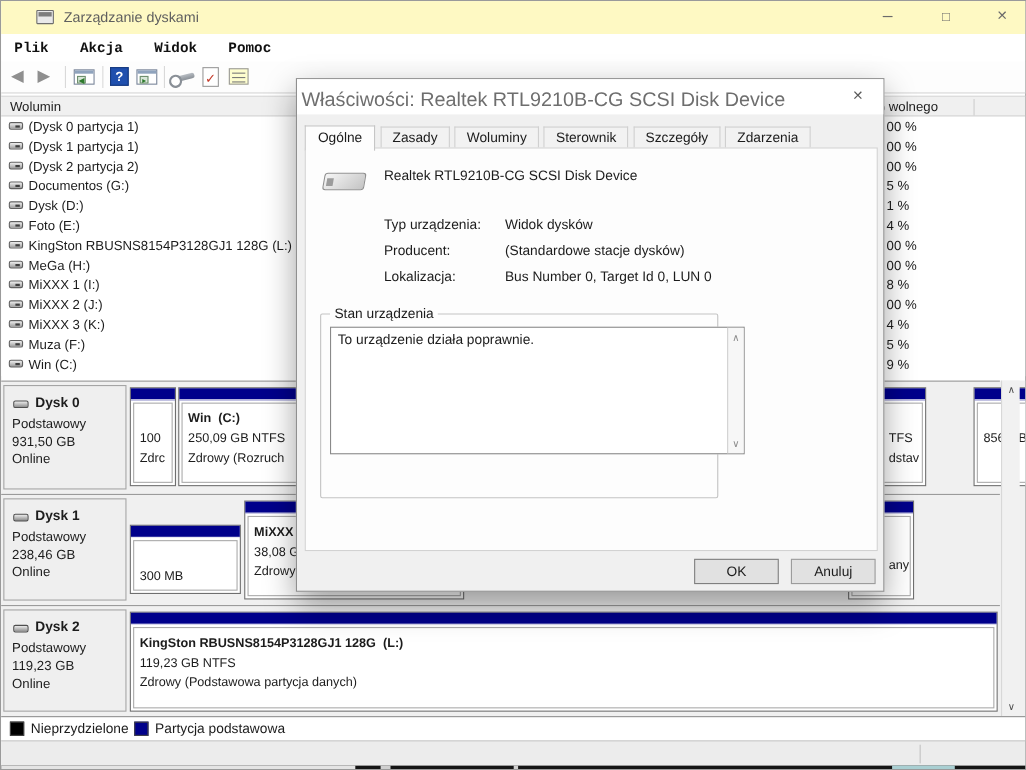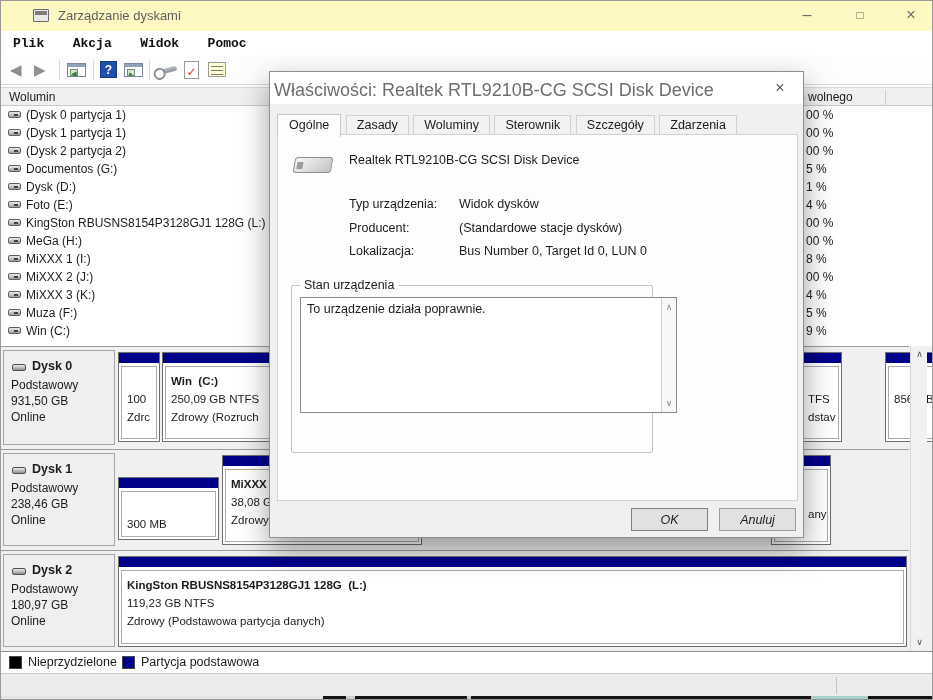--- a/index.html
+++ b/index.html
@@ -105,21 +105,21 @@
   .dev-name{position:absolute;left:71px;top:18px;}
   .f-label{position:absolute;left:71px;}
   .f-value{position:absolute;left:181px;}
   .group{position:absolute;left:13px;top:150px;width:362px;height:168px;border:1px solid #c3c3c3;border-radius:2px;}
   .group-title{position:absolute;left:8px;top:-8px;background:#fdfdfd;padding:0 4px;font-size:12.5px;}
   .statusbox{position:absolute;left:8px;top:11px;width:377px;height:116px;background:#fff;border:1px solid #8a8a8a;}
   .statusbox .text{position:absolute;left:6px;top:4px;font-size:12.5px;}
   .sbx-scroll{position:absolute;right:0;top:0;width:15px;height:100%;background:#f7f7f7;border-left:1px solid #d0d0d0;}
   .sbx-arrow{position:absolute;left:0;width:14px;height:14px;color:#8a8a8a;font-size:9px;text-align:center;line-height:14px;}
   .btn{position:absolute;top:436px;width:77px;height:23px;background:#e1e1e1;border:1px solid #9c9c9c;
-     font-size:12.5px;font-family:inherit;color:#1c1c1c;font-style:italic;}
+     font-size:12.5px;font-family:inherit;color:#1c1c1c;}
   .btn.ok{left:361px;border-color:#7f7f7f;}
   .btn.cancel{left:449px;}
 </style>
 </head>
 <body>
 
 <div class="screen">
 
   <div class="titlebar">
     <span class="app-ico"></span>
@@ -297,21 +297,21 @@
           <span class="pline pl3" style="left:33px;top:38px;">any</span>
         </div>
       </div>
     </div>
 
     <div class="disk-row" style="top:204px;height:100px;">
       <div class="disk-head">
         <span class="mini-disk"></span>
         <span class="dh-name">Dysk 2</span>
         <span class="dh-l2">Podstawowy</span>
-        <span class="dh-l3">180,97 GB</span>
+        <span class="dh-l3">119,23 GB</span>
         <span class="dh-l4">Online</span>
       </div>
       <div class="part" style="left:117px;top:5px;width:789px;height:91px;">
         <div class="pbar"></div>
         <div class="pbody">
           <span class="pline pl1">KingSton RBUSNS8154P3128GJ1 128G  (L:)</span>
           <span class="pline pl2">119,23 GB NTFS</span>
           <span class="pline pl3">Zdrowy (Podstawowa partycja danych)</span>
         </div>
       </div>

